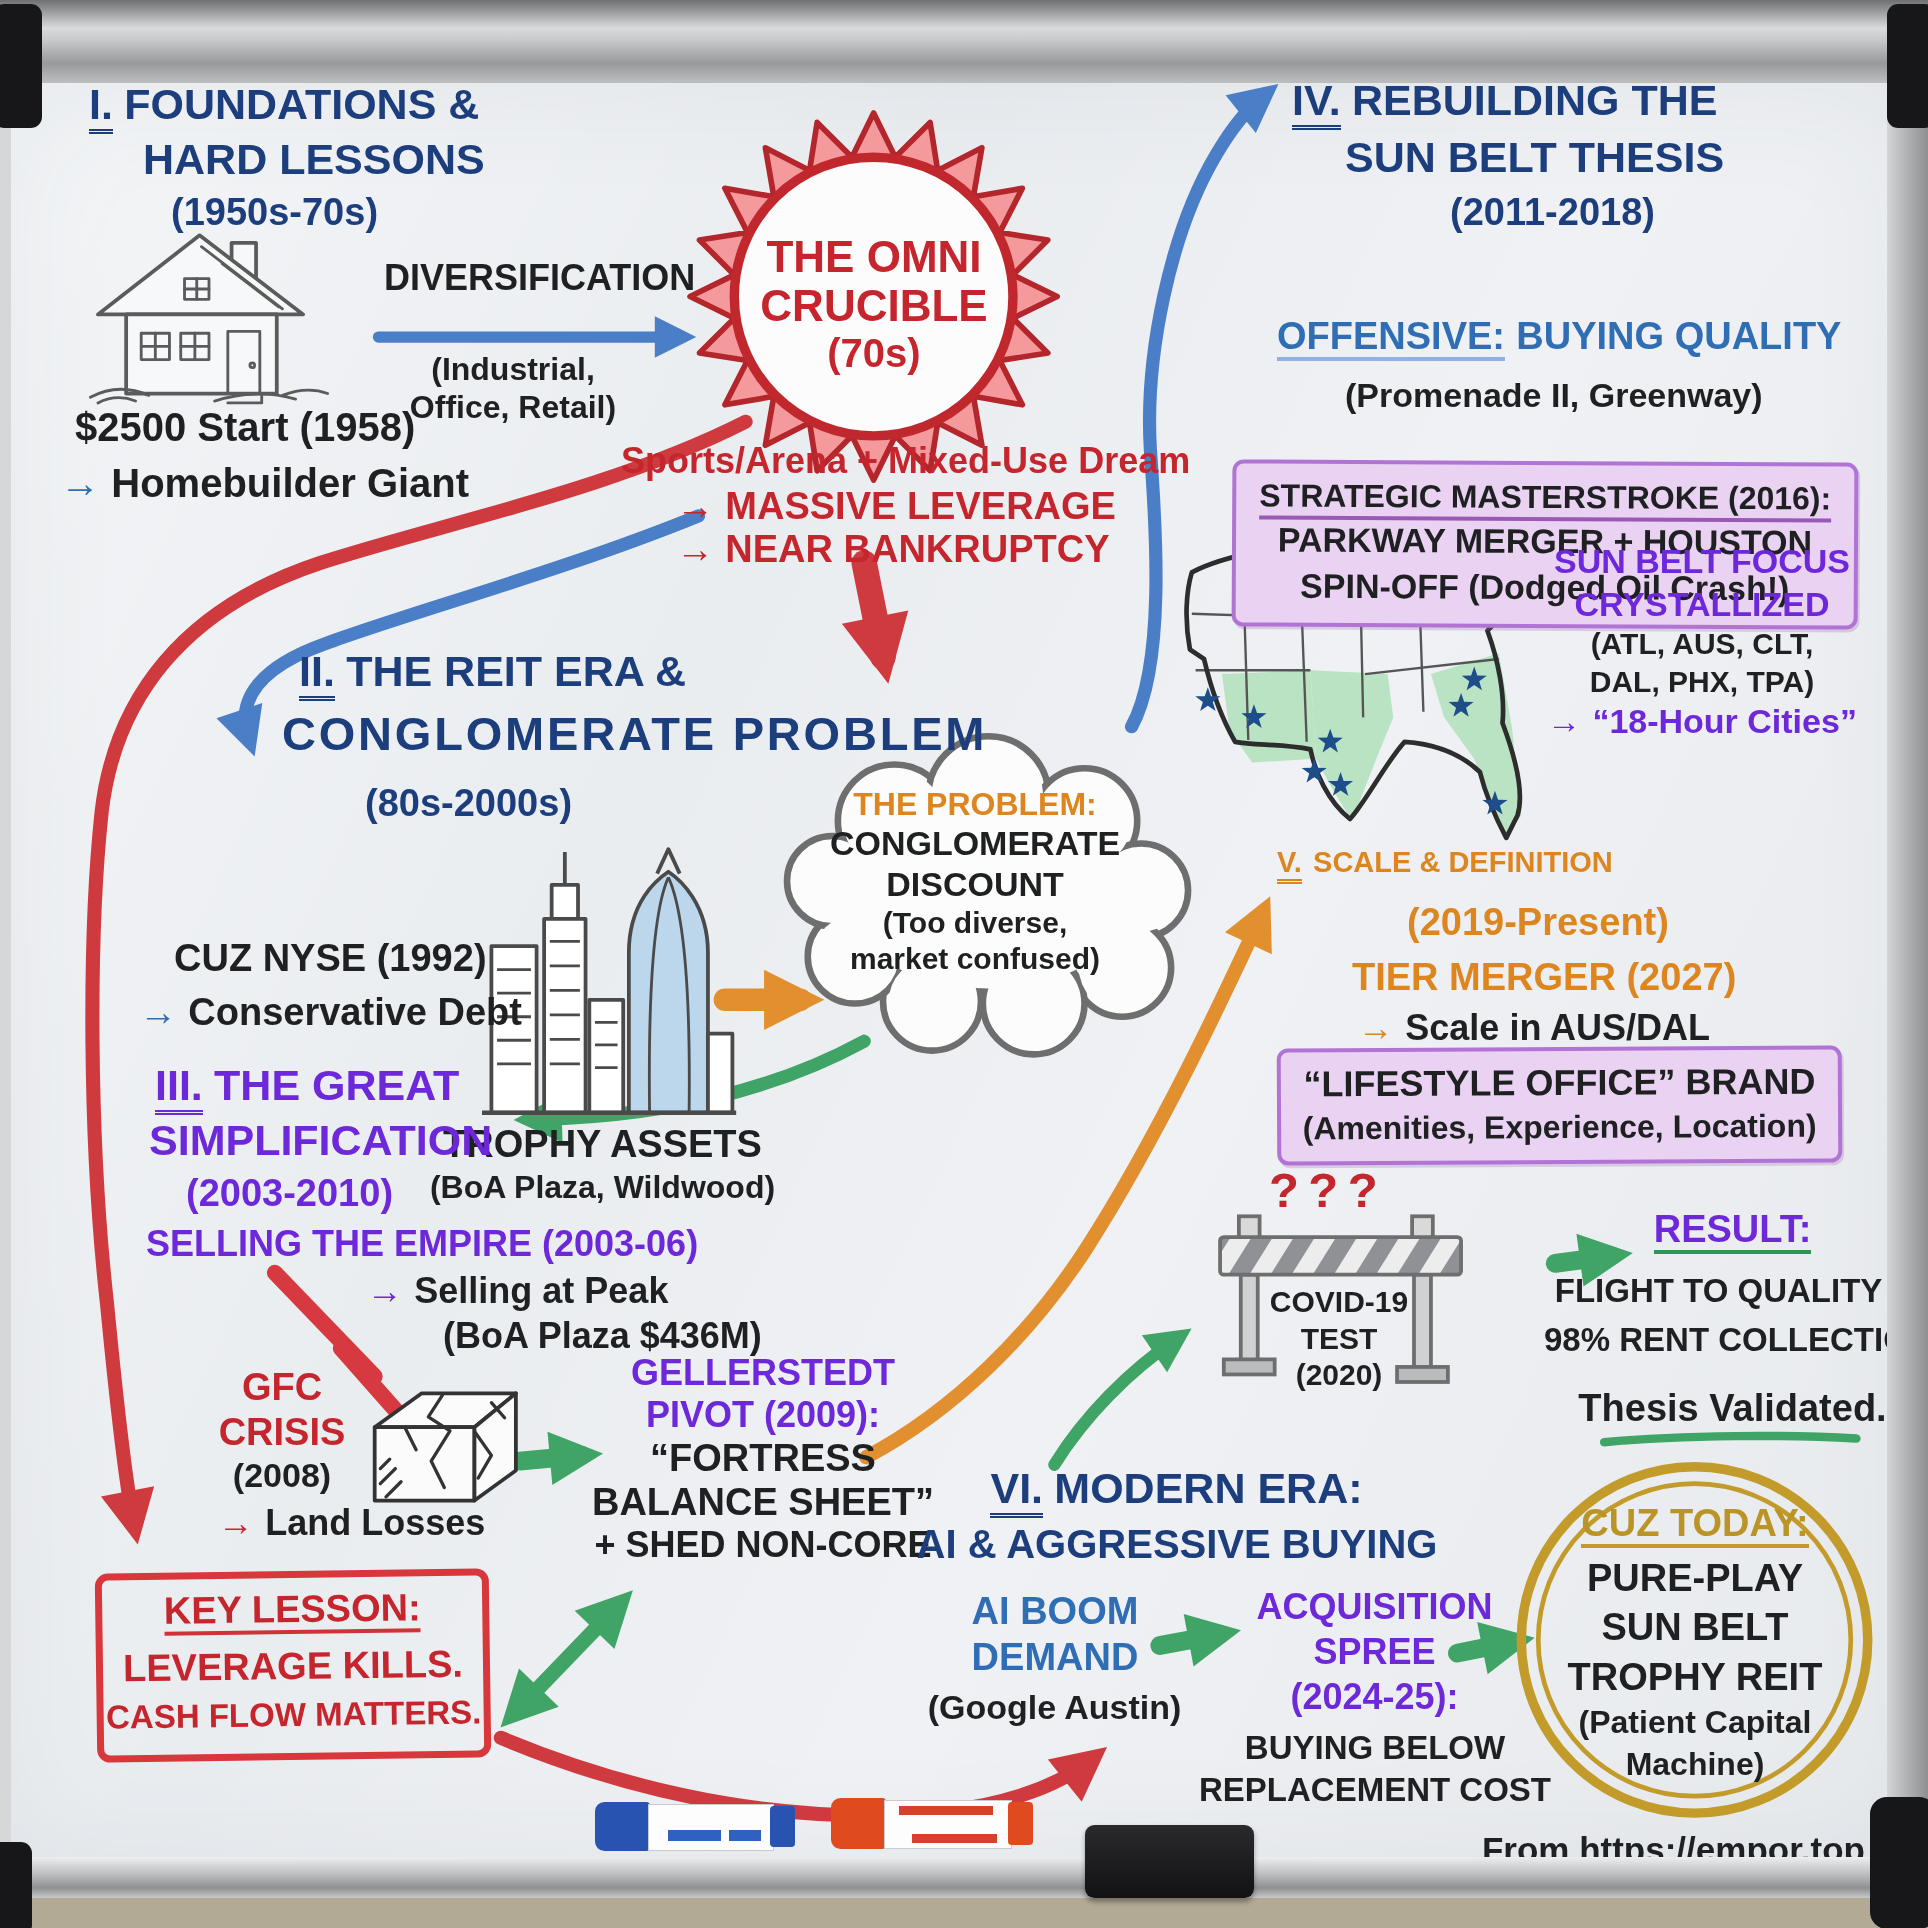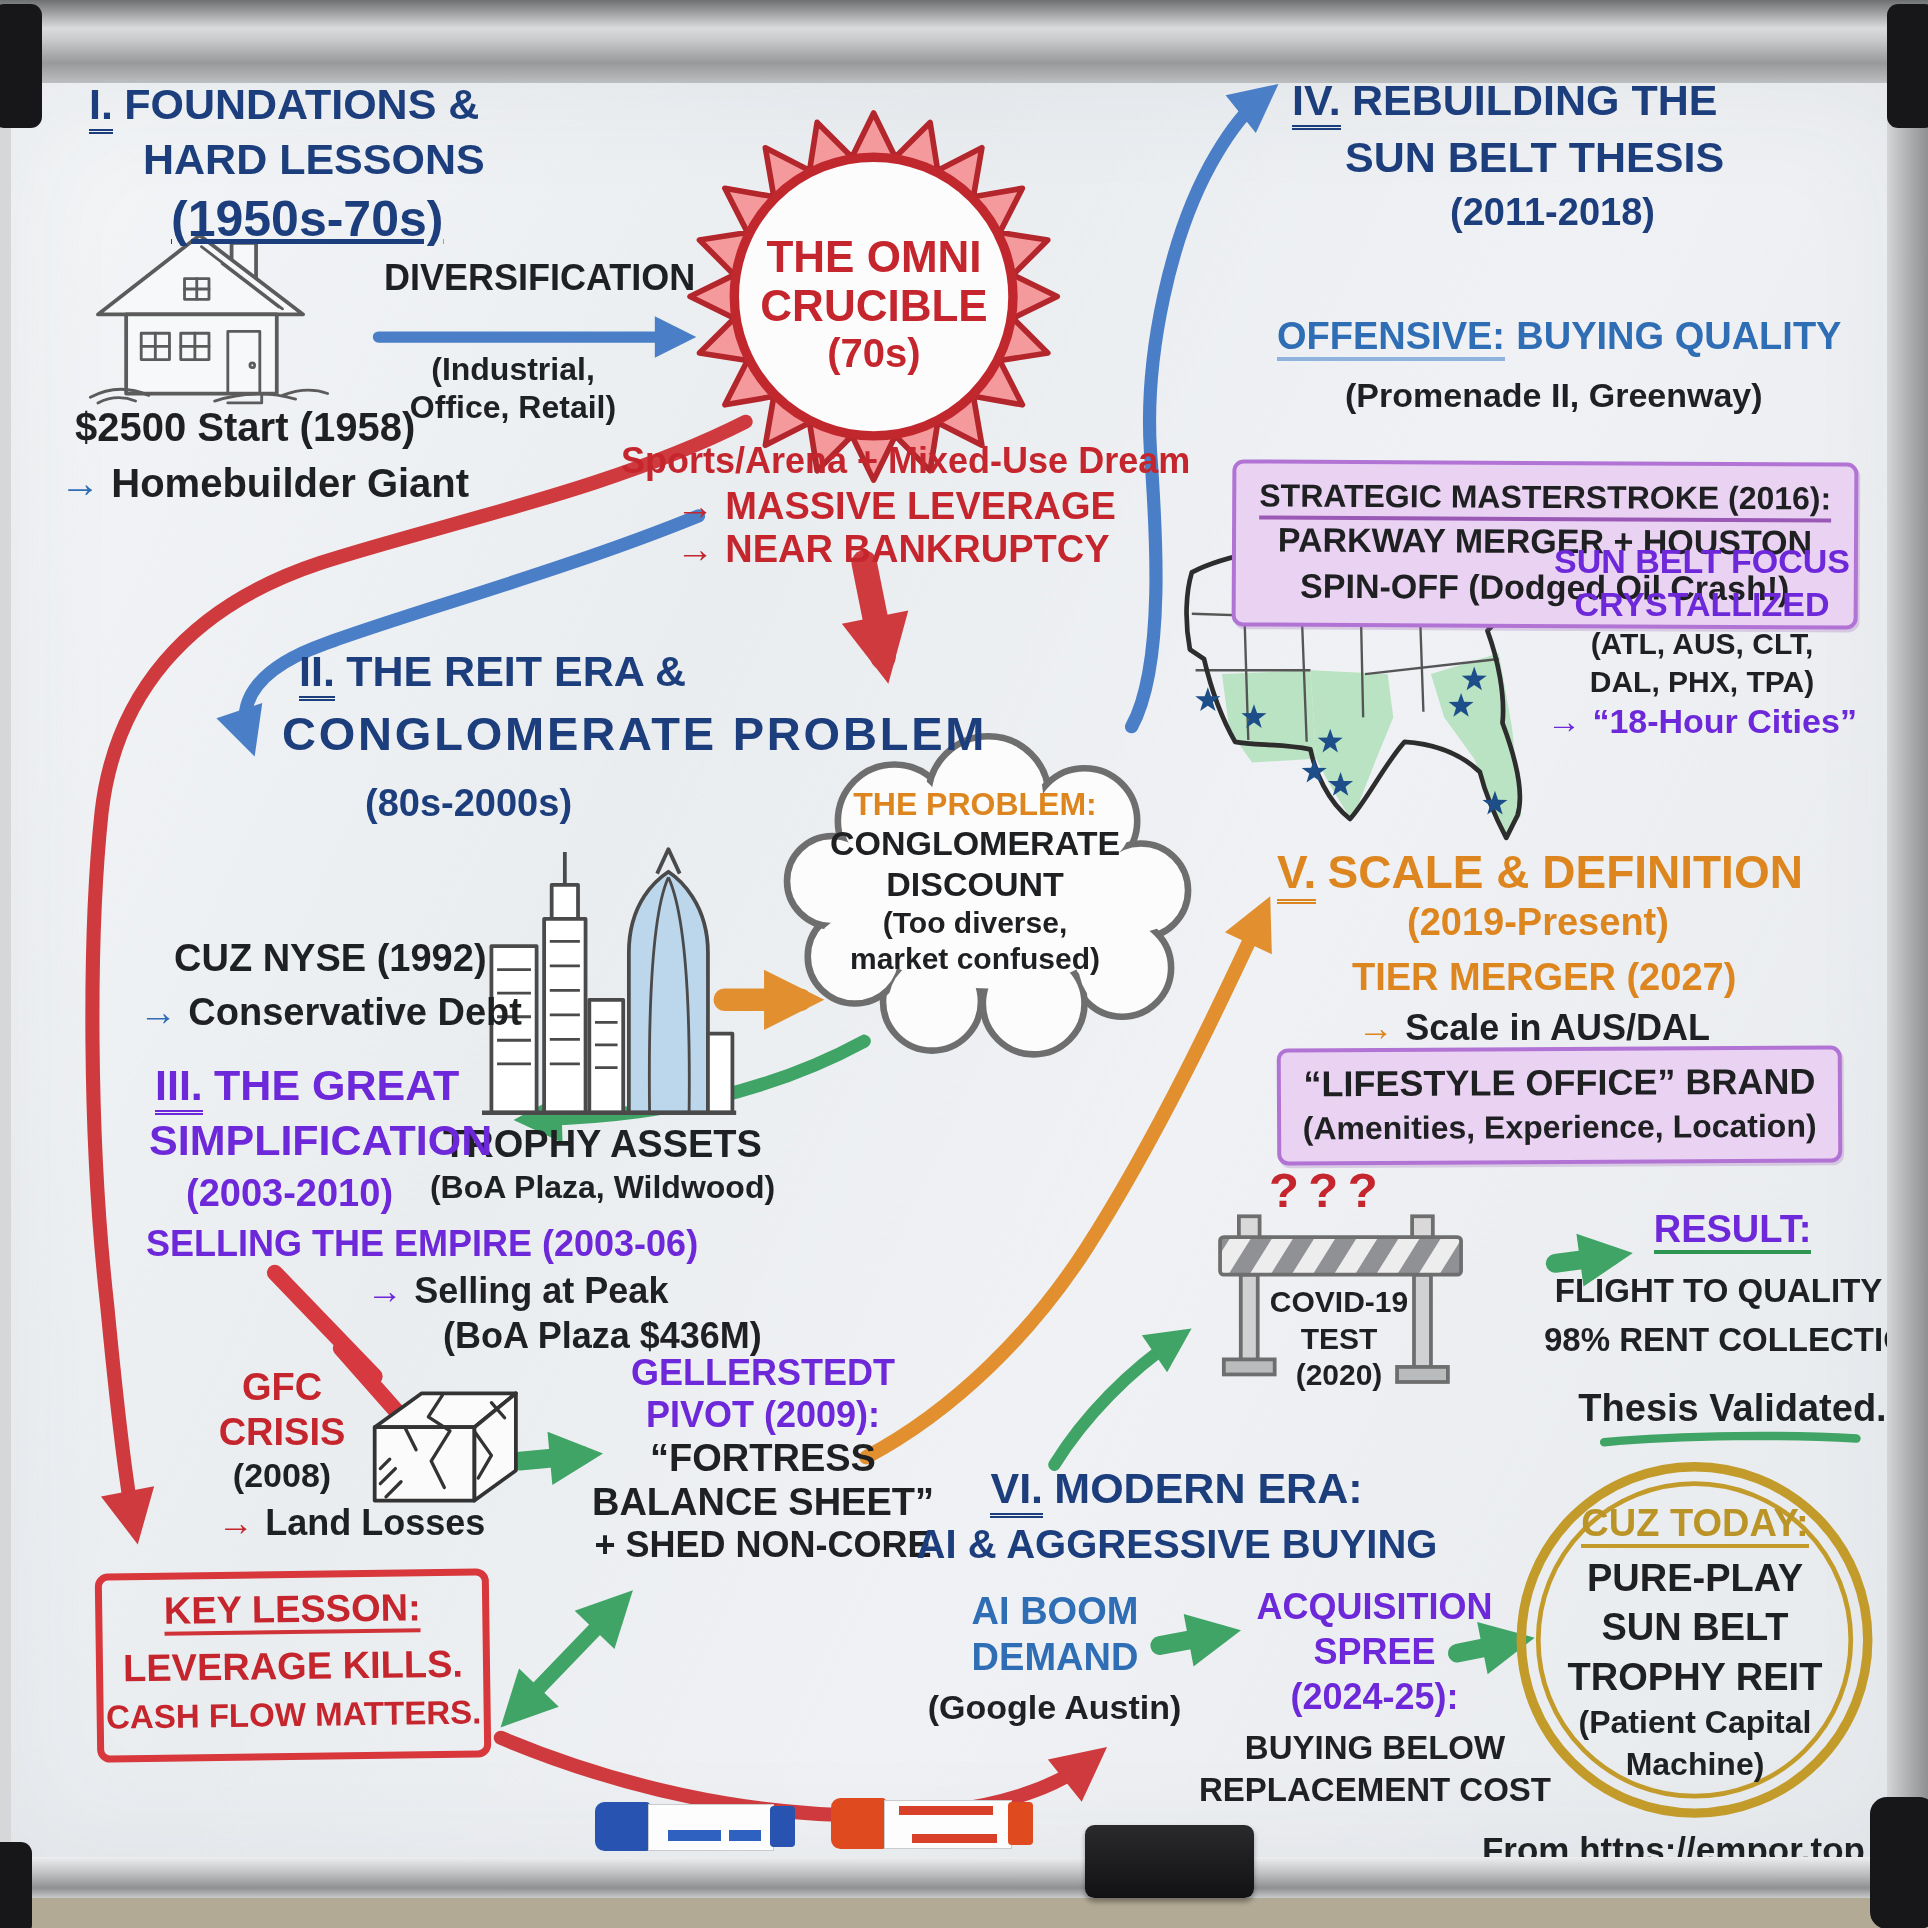--- a/index.html
+++ b/index.html
@@ -232,21 +232,21 @@
     </g>
 
     <g fill="none" stroke="#c39b2b">
       <circle cx="1800" cy="1742" r="184" stroke-width="10"></circle>
       <circle cx="1800" cy="1742" r="166" stroke-width="5"></circle>
     </g>
   </svg>
 
   <div class="t navy" style="left:89px;top:81px;font-size:43px;"><span class="rn">I.</span><span class="sp">FOUNDATIONS &amp;</span></div>
   <div class="t navy" style="left:143px;top:136px;font-size:43px;">HARD LESSONS</div>
-  <div class="t navy" style="left:171px;top:192px;font-size:50px;text-decoration:underline;">(1950s-70s)</div>
+  <div class="t navy" style="left:171px;top:192px;font-size:38px;">(1950s-70s)</div>
   <div class="t ink" style="left:384px;top:258px;font-size:36px;">DIVERSIFICATION</div>
   <div class="t ink c" style="left:386px;top:350px;width:254px;font-size:32px;line-height:1.2;">
     <div>(Industrial,</div>
       <div>Office, Retail)</div>
   </div>
   <div class="t ink" style="left:75px;top:405px;font-size:40px;">$2500 Start (1958)</div>
   <div class="t" style="left:60px;top:461px;font-size:40px;"><span class="blue">→</span><span class="ink sp">Homebuilder Giant</span></div>
 
   <div class="t red c" style="left:733px;top:232px;width:282px;font-size:44px;line-height:1.12;">
     <div>THE OMNI</div>
@@ -314,21 +314,21 @@
   </div>
 
   <div class="t c" style="left:1542px;top:540px;width:320px;line-height:1.25;">
     <div class="green" style="font-size:34px;">SUN BELT FOCUS</div>
     <div class="green" style="font-size:34px;">CRYSTALLIZED</div>
     <div class="ink" style="font-size:30px;">(ATL, AUS, CLT,</div>
     <div class="ink" style="font-size:30px;">DAL, PHX, TPA)</div>
     <div class="green" style="font-size:34px;"><span>→</span><span class="sp">“18-Hour Cities”</span></div>
   </div>
 
-  <div class="t orange" style="left:1277px;top:847px;font-size:46px;text-align:center;"><span class="rn">V.</span><span class="sp">SCALE &amp; DEFINITION</span></div>
+  <div class="t orange" style="left:1277px;top:847px;font-size:29px;text-align:center;"><span class="rn">V.</span><span class="sp">SCALE &amp; DEFINITION</span></div>
   <div class="t orange" style="left:1407px;top:902px;font-size:38px;">(2019-Present)</div>
   <div class="t orange" style="left:1352px;top:957px;font-size:38px;">TIER MERGER (2027)</div>
   <div class="t" style="left:1358px;top:1008px;font-size:36px;"><span class="orange">→</span><span class="ink sp">Scale in AUS/DAL</span></div>
   <div class="pbox" style="left:1277px;top:1047px;width:557px;padding:9.4px 0 11.3px;transform:rotate(-0.3deg);line-height:1.3;">
     <div style="font-size:36px;">“LIFESTYLE OFFICE” BRAND</div>
     <div style="font-size:32px;">(Amenities, Experience, Location)</div>
   </div>
 
   <div class="t red" style="left:1269px;top:1164px;font-size:49px;letter-spacing:9.4px;">???</div>
   <div class="t ink c" style="left:1245px;top:1284px;width:188px;font-size:30px;line-height:1.22;">

